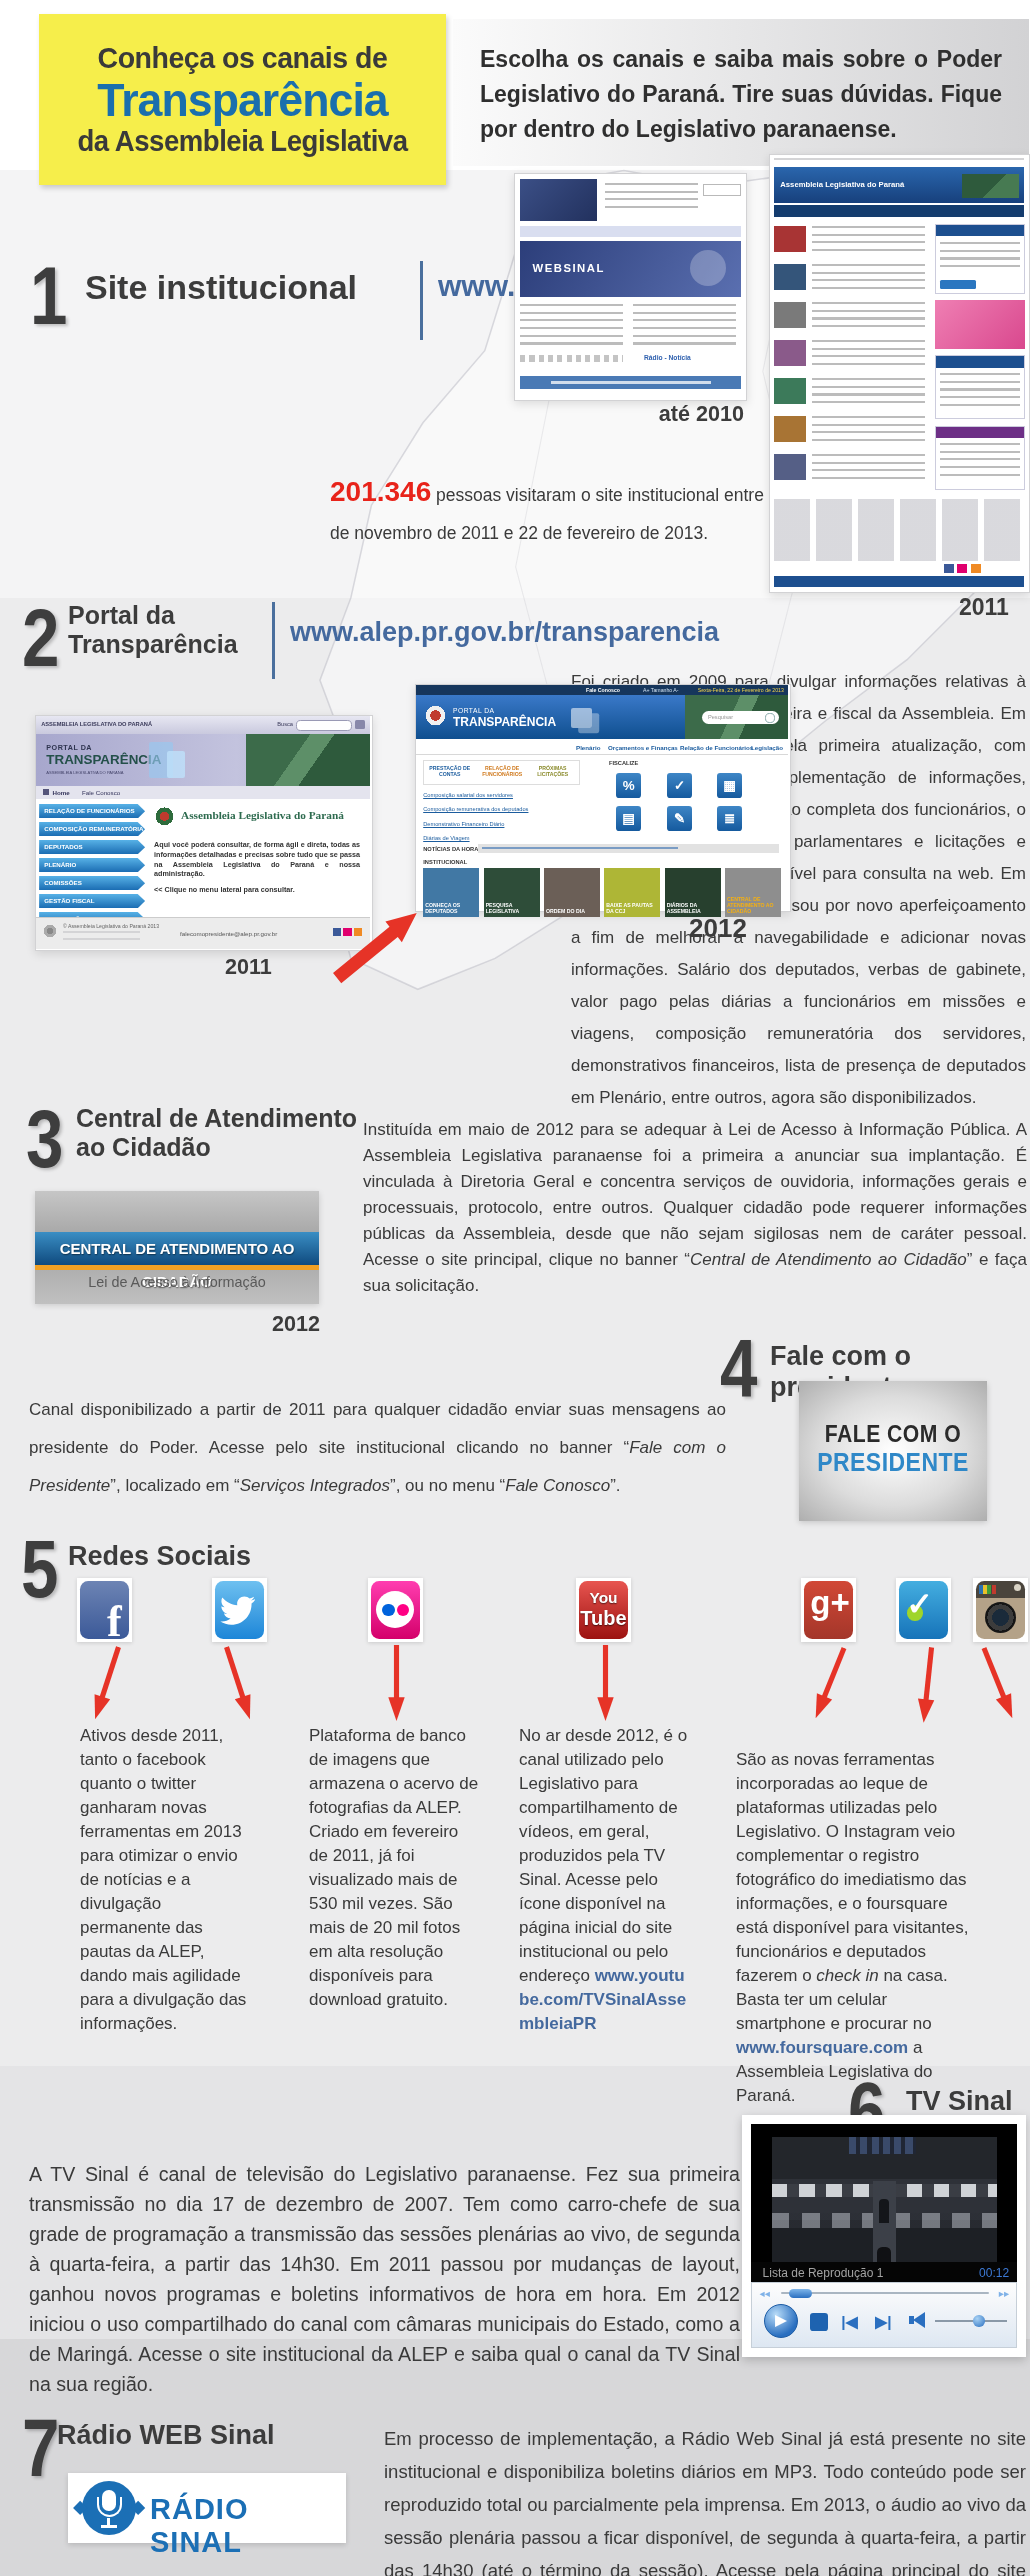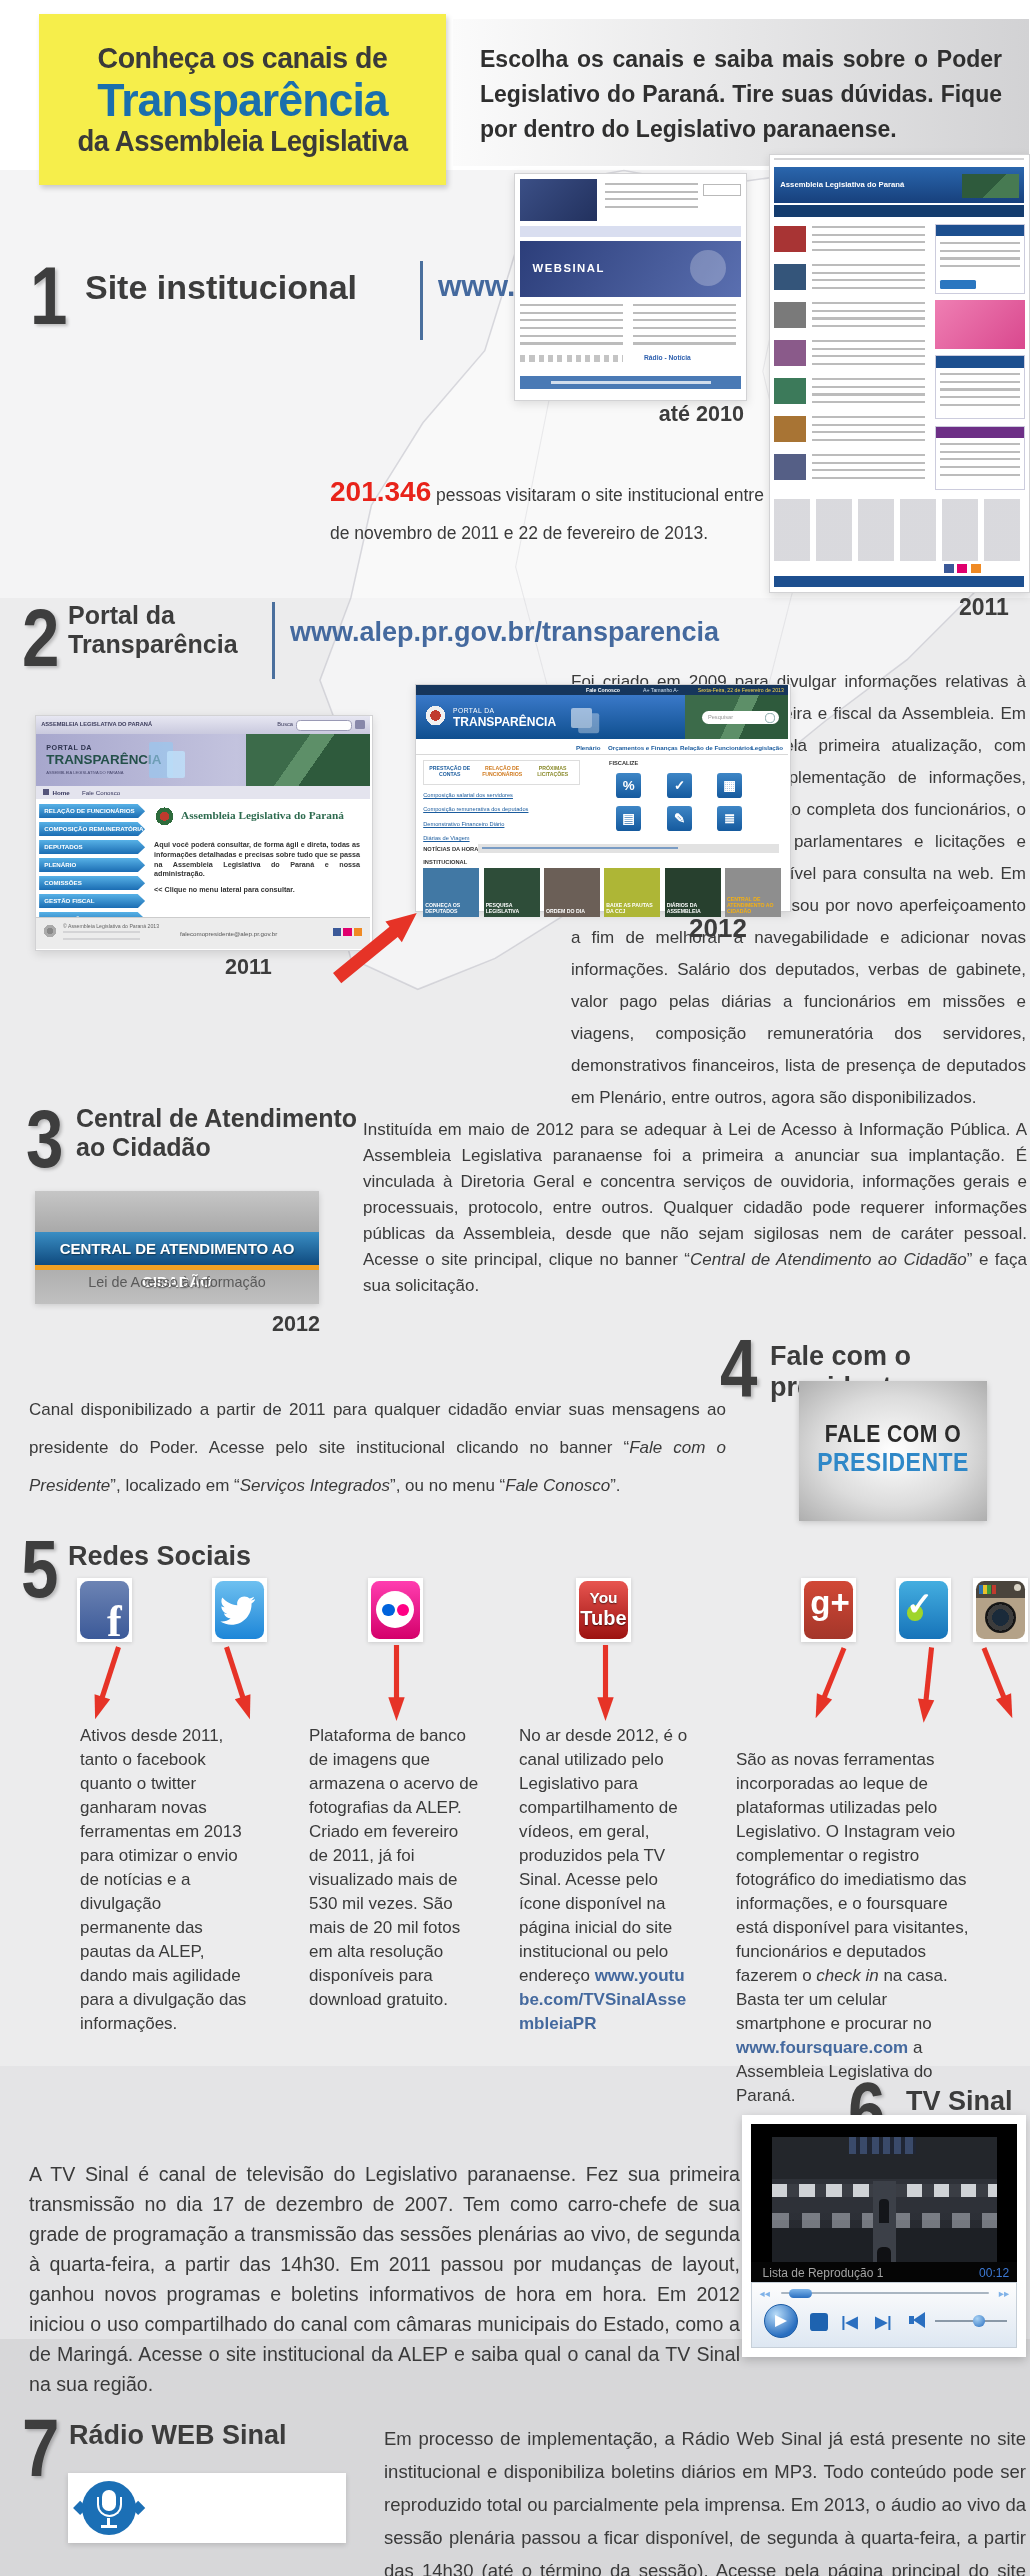--- a/index.html
+++ b/index.html
@@ -429,29 +429,30 @@
       <span style="position:absolute;left:123px;top:30px;color:#2a6fc0;font-size:15.5px;font-weight:700;">▶|</span>
       <span style="position:absolute;left:161px;top:29px;width:0;height:0;border-top:8.2px solid transparent;border-bottom:8.2px solid transparent;border-right:12.4px solid #2a6fc0;"></span>
       <span style="position:absolute;left:157px;top:33px;width:5.2px;height:8.2px;background:#2a6fc0;"></span>
       <div class="abs" style="left:183px;top:37px;width:72px;height:2.1px;background:#8a99a8;">
         <div class="abs" style="left:38px;top:-4.6px;width:11.3px;height:11.3px;border-radius:50%;background:radial-gradient(circle at 35% 30%,#a8d2f4,#2a6fc0);"></div>
       </div>
     </div>
   </div>
 
   <div class="num" style="left:21.6px;top:2407px;">7</div>
-  <div class="stitle" style="left:69px;top:2420px;font-size:27px;">Rádio WEB Sinal</div>
+  <div class="stitle" style="left:57px;top:2420px;font-size:27px;">Rádio WEB Sinal</div>
   <div class="abs" style="left:68px;top:2473px;width:278px;height:70px;background:#fff;box-shadow:0 1.5px 5.2px rgba(0,0,0,.15);">
     <div class="abs" style="left:14.4px;top:8.2px;width:54px;height:54px;border-radius:50%;background:#1b6fb5;">
       <div class="abs" style="left:-7.2px;top:21.6px;width:10.3px;height:10.3px;background:#1b6fb5;transform:rotate(45deg);"></div>
       <div class="abs" style="right:-7.2px;top:21.6px;width:10.3px;height:10.3px;background:#1b6fb5;transform:rotate(45deg);"></div>
       <div class="abs" style="left:20px;top:9.3px;width:13.4px;height:20.6px;border-radius:6.7px;background:#fff;"></div>
       <div class="abs" style="left:14.4px;top:15.5px;width:25px;height:20.6px;border:2.6px solid #fff;border-top:none;border-radius:0 0 14.4px 14.4px;box-sizing:border-box;"></div>
       <div class="abs" style="left:25px;top:37px;width:3.1px;height:7.2px;background:#fff;"></div>
       <div class="abs" style="left:18.5px;top:44px;width:16.5px;height:3.1px;background:#fff;"></div>
     </div>
+    <div style="position:absolute;left:82px;top:19.6px;font-size:29px;font-weight:800;color:#1b6fb5;letter-spacing:1px;">RÁDIO SINAL</div>
   </div>
   <div class="bodytxt" style="left:384px;top:2422px;width:642px;font-size:18.5px;line-height:33px;">
     <span>Em processo de implementação, a Rádio Web Sinal já está presente no site institucional e disponibiliza boletins diários em MP3. Todo conteúdo pode ser reproduzido total ou parcialmente pela imprensa. Em 2013, o áudio ao vivo da sessão plenária passou a ficar disponível, de segunda à quarta-feira, a partir das 14h30 (até o término da sessão). Acesse pela página principal do site institucional, pelo banner “</span>
   </div>
 
 </div>
 
 
 </body></html>

